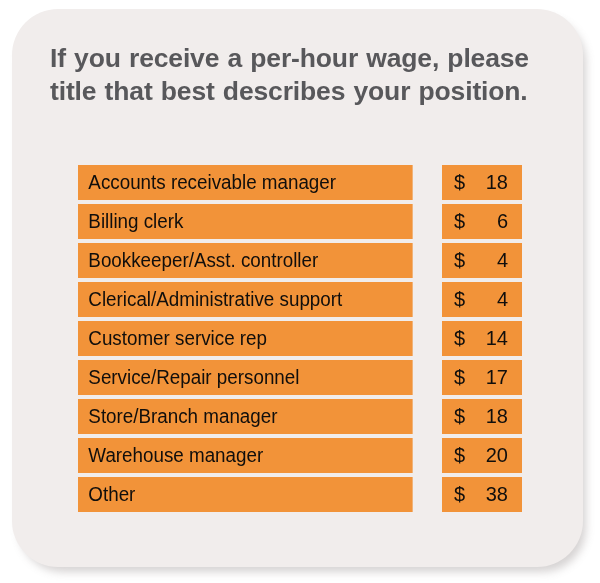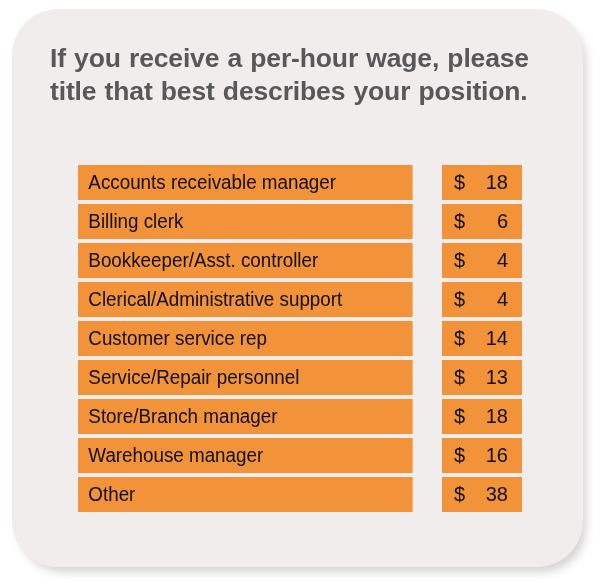--- a/index.html
+++ b/index.html
@@ -155,37 +155,37 @@
         <div class="wage-value">
           <span class="wage-currency">$</span>
           <span class="wage-amount">14</span>
         </div>
       </div>
 
       <div class="wage-row">
         <div class="wage-label">Service/Repair personnel</div>
         <div class="wage-value">
           <span class="wage-currency">$</span>
-          <span class="wage-amount">13</span>
+          <span class="wage-amount">17</span>
         </div>
       </div>
 
       <div class="wage-row">
         <div class="wage-label">Store/Branch manager</div>
         <div class="wage-value">
           <span class="wage-currency">$</span>
           <span class="wage-amount">18</span>
         </div>
       </div>
 
       <div class="wage-row">
         <div class="wage-label">Warehouse manager</div>
         <div class="wage-value">
           <span class="wage-currency">$</span>
-          <span class="wage-amount">16</span>
+          <span class="wage-amount">20</span>
         </div>
       </div>
 
       <div class="wage-row">
         <div class="wage-label">Other</div>
         <div class="wage-value">
           <span class="wage-currency">$</span>
           <span class="wage-amount">38</span>
         </div>
       </div>

